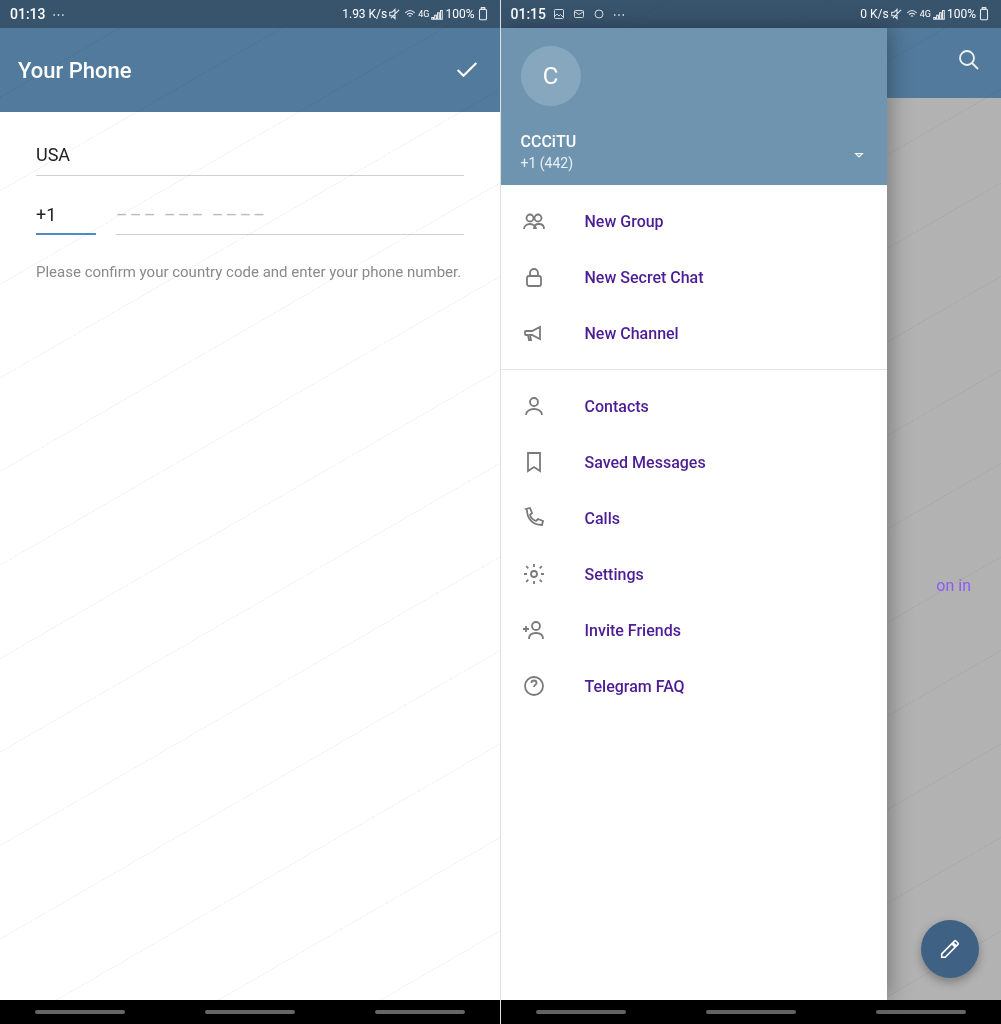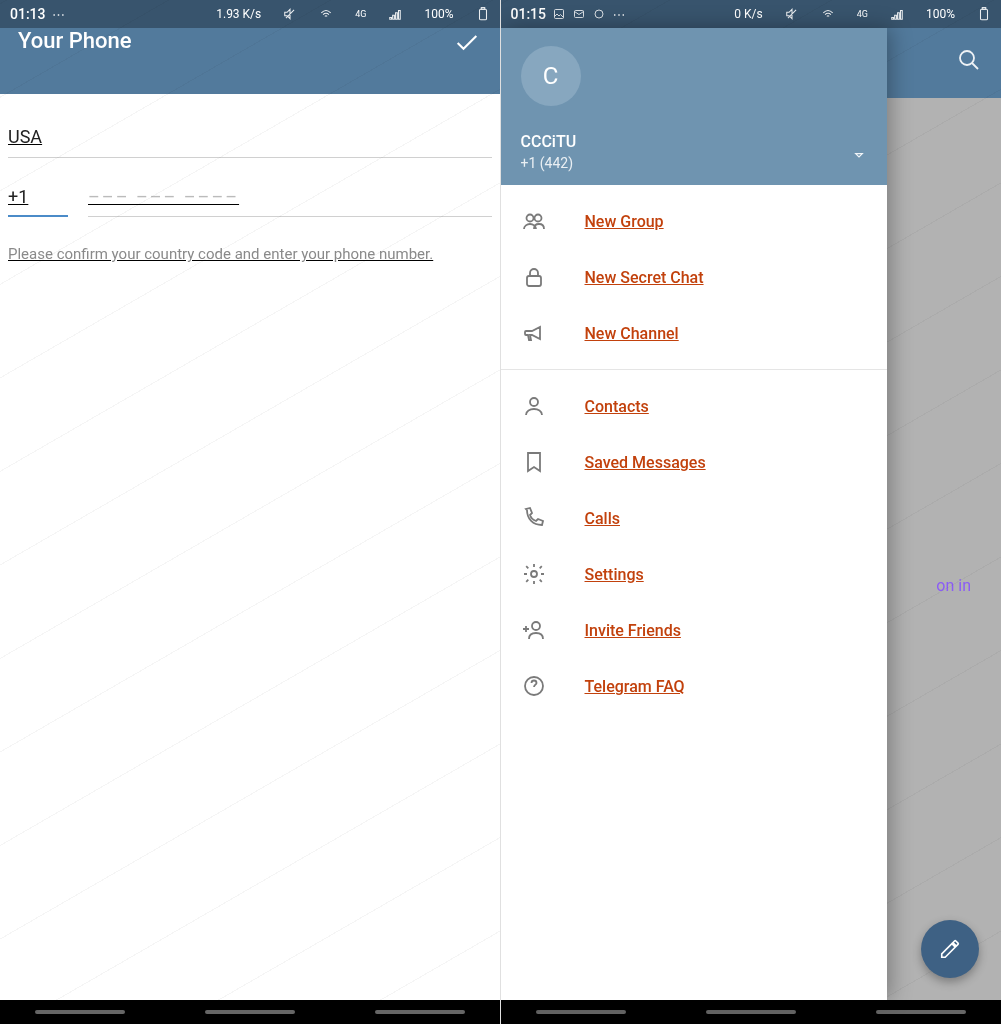--- a/index.html
+++ b/index.html
@@ -4,52 +4,52 @@
 <style>
   * { box-sizing: border-box; margin: 0; padding: 0; }
   html, body { width: 1001px; height: 1024px; font-family: Roboto, Arial, sans-serif; background: #fff; overflow: hidden; }
   .wrap { display: flex; width: 1001px; height: 1024px; }
   .phone { position: relative; width: 500.5px; height: 1024px; background: #fff; overflow: hidden; }
   .phone.left { border-right: 1px solid #e0e0e0; }
   
   
   .status-bar { height: 28px; background: #38546d; color: #fff; display: flex; align-items: center; padding: 0 10px; font-size: 13px; text-align: center; }
   .status-left { display: flex; align-items: center; gap: 6px; }
-  .status-right { margin-left: auto; display: flex; align-items: center; gap: 22px; font-size: 12px; }
+  .status-right { margin-left: auto; display: flex; align-items: center; gap: 1px; font-size: 12px; }
   .status-time { font-weight: 500; font-size: 14px; }
   .status-ic { width: 14px; height: 14px; opacity: 0.9; display: inline-flex; align-items: center; justify-content: center; }
   
   
-  .appbar { height: 66px; background: #527a9c; color: #fff; display: flex; align-items: flex-start; padding: 0 18px; }
+  .appbar { height: 84px; background: #527a9c; color: #fff; display: flex; align-items: center; padding: 0 18px; }
   .appbar-title { font-size: 22px; font-weight: 500; }
   .appbar-action { margin-left: auto; width: 30px; height: 30px; display: flex; align-items: center; justify-content: center; cursor: pointer; }
   
   
-  .form-area { padding: 20px 8px; background: #fff; position: relative; text-decoration: underline; }
+  .form-area { padding: 20px 36px; background: #fff; position: relative; }
   .country-field { font-size: 18px; color: #222; padding: 12px 0 10px; border-bottom: 1px solid #d0d0d0; cursor: pointer; }
   .phone-row { display: flex; margin-top: 18px; gap: 20px; }
   .code-field { width: 60px; font-size: 18px; color: #222; padding: 10px 0 8px; border-bottom: 2px solid #4b8bc8; }
   .num-field { flex: 1; font-size: 18px; color: #bbb; padding: 10px 0 8px; border-bottom: 1px solid #d0d0d0; letter-spacing: 2px; }
   .hint { margin-top: 26px; font-size: 15px; color: #8a8a8a; line-height: 1.5; }
   .right-appbar-bg { position: absolute; top: 28px; left: 0; right: 0; height: 70px; background: #527a9c; }
   .right-appbar-search { position: absolute; top: 48px; right: 18px; width: 26px; height: 26px; color: #fff; opacity: 0.9; cursor: pointer; }
   .scrim { position: absolute; top: 98px; left: 0; right: 0; bottom: 24px; background: rgba(0,0,0,0.3); }
   .right-content-text { position: absolute; top: 576px; right: 30px; color: #8b5cf6; font-size: 16px; }
   
   .drawer { position: absolute; top: 28px; left: 0; width: 386px; bottom: 24px; background: #fff; box-shadow: 4px 0 20px rgba(0,0,0,0.3); z-index: 10; display: flex; flex-direction: column; }
   .drawer-header { background: #6f94b0; padding: 18px 20px 14px; color: #fff; position: relative; }
   .avatar { width: 60px; height: 60px; border-radius: 50%; background: #87a7bf; display: flex; align-items: center; justify-content: center; font-size: 24px; font-weight: 400; color: #fff; margin-bottom: 26px; }
   .username { font-size: 16px; font-weight: 500; }
   .userphone { font-size: 14px; opacity: 0.85; margin-top: 4px; }
   .expand-arrow { position: absolute; right: 18px; bottom: 20px; cursor: pointer; width: 20px; height: 20px; display: flex; align-items: center; justify-content: center; opacity: 0.9; }
   
   .drawer-list { flex: 1; overflow-y: auto; padding: 8px 0; }
   .drawer-item { display: flex; align-items: center; height: 56px; padding: 0 20px; cursor: pointer; }
   .drawer-icon { width: 26px; height: 26px; color: #7a7a7a; display: flex; align-items: center; justify-content: center; margin-right: 38px; }
-  .drawer-label { font-size: 16px; color: #c2410c; font-weight: 500; text-decoration: underline; }
+  .drawer-label { font-size: 16px; color: #4c1d95; font-weight: 500; }
   .drawer-divider { height: 1px; background: #e5e5e5; margin: 8px 0; }
   
   .fab { position: absolute; right: 22px; bottom: 46px; width: 58px; height: 58px; border-radius: 50%; background: #3e6184; display: flex; align-items: center; justify-content: center; box-shadow: 0 4px 10px rgba(0,0,0,0.3); cursor: pointer; z-index: 5; }
   .fab svg { color: #fff; }
   
   
   .nav-bar { position: absolute; bottom: 0; left: 0; right: 0; height: 24px; background: #000; display: flex; justify-content: center; gap: 80px; align-items: center; }
   .nav-pill { width: 90px; height: 4px; background: #666; border-radius: 2px; }
   
   

